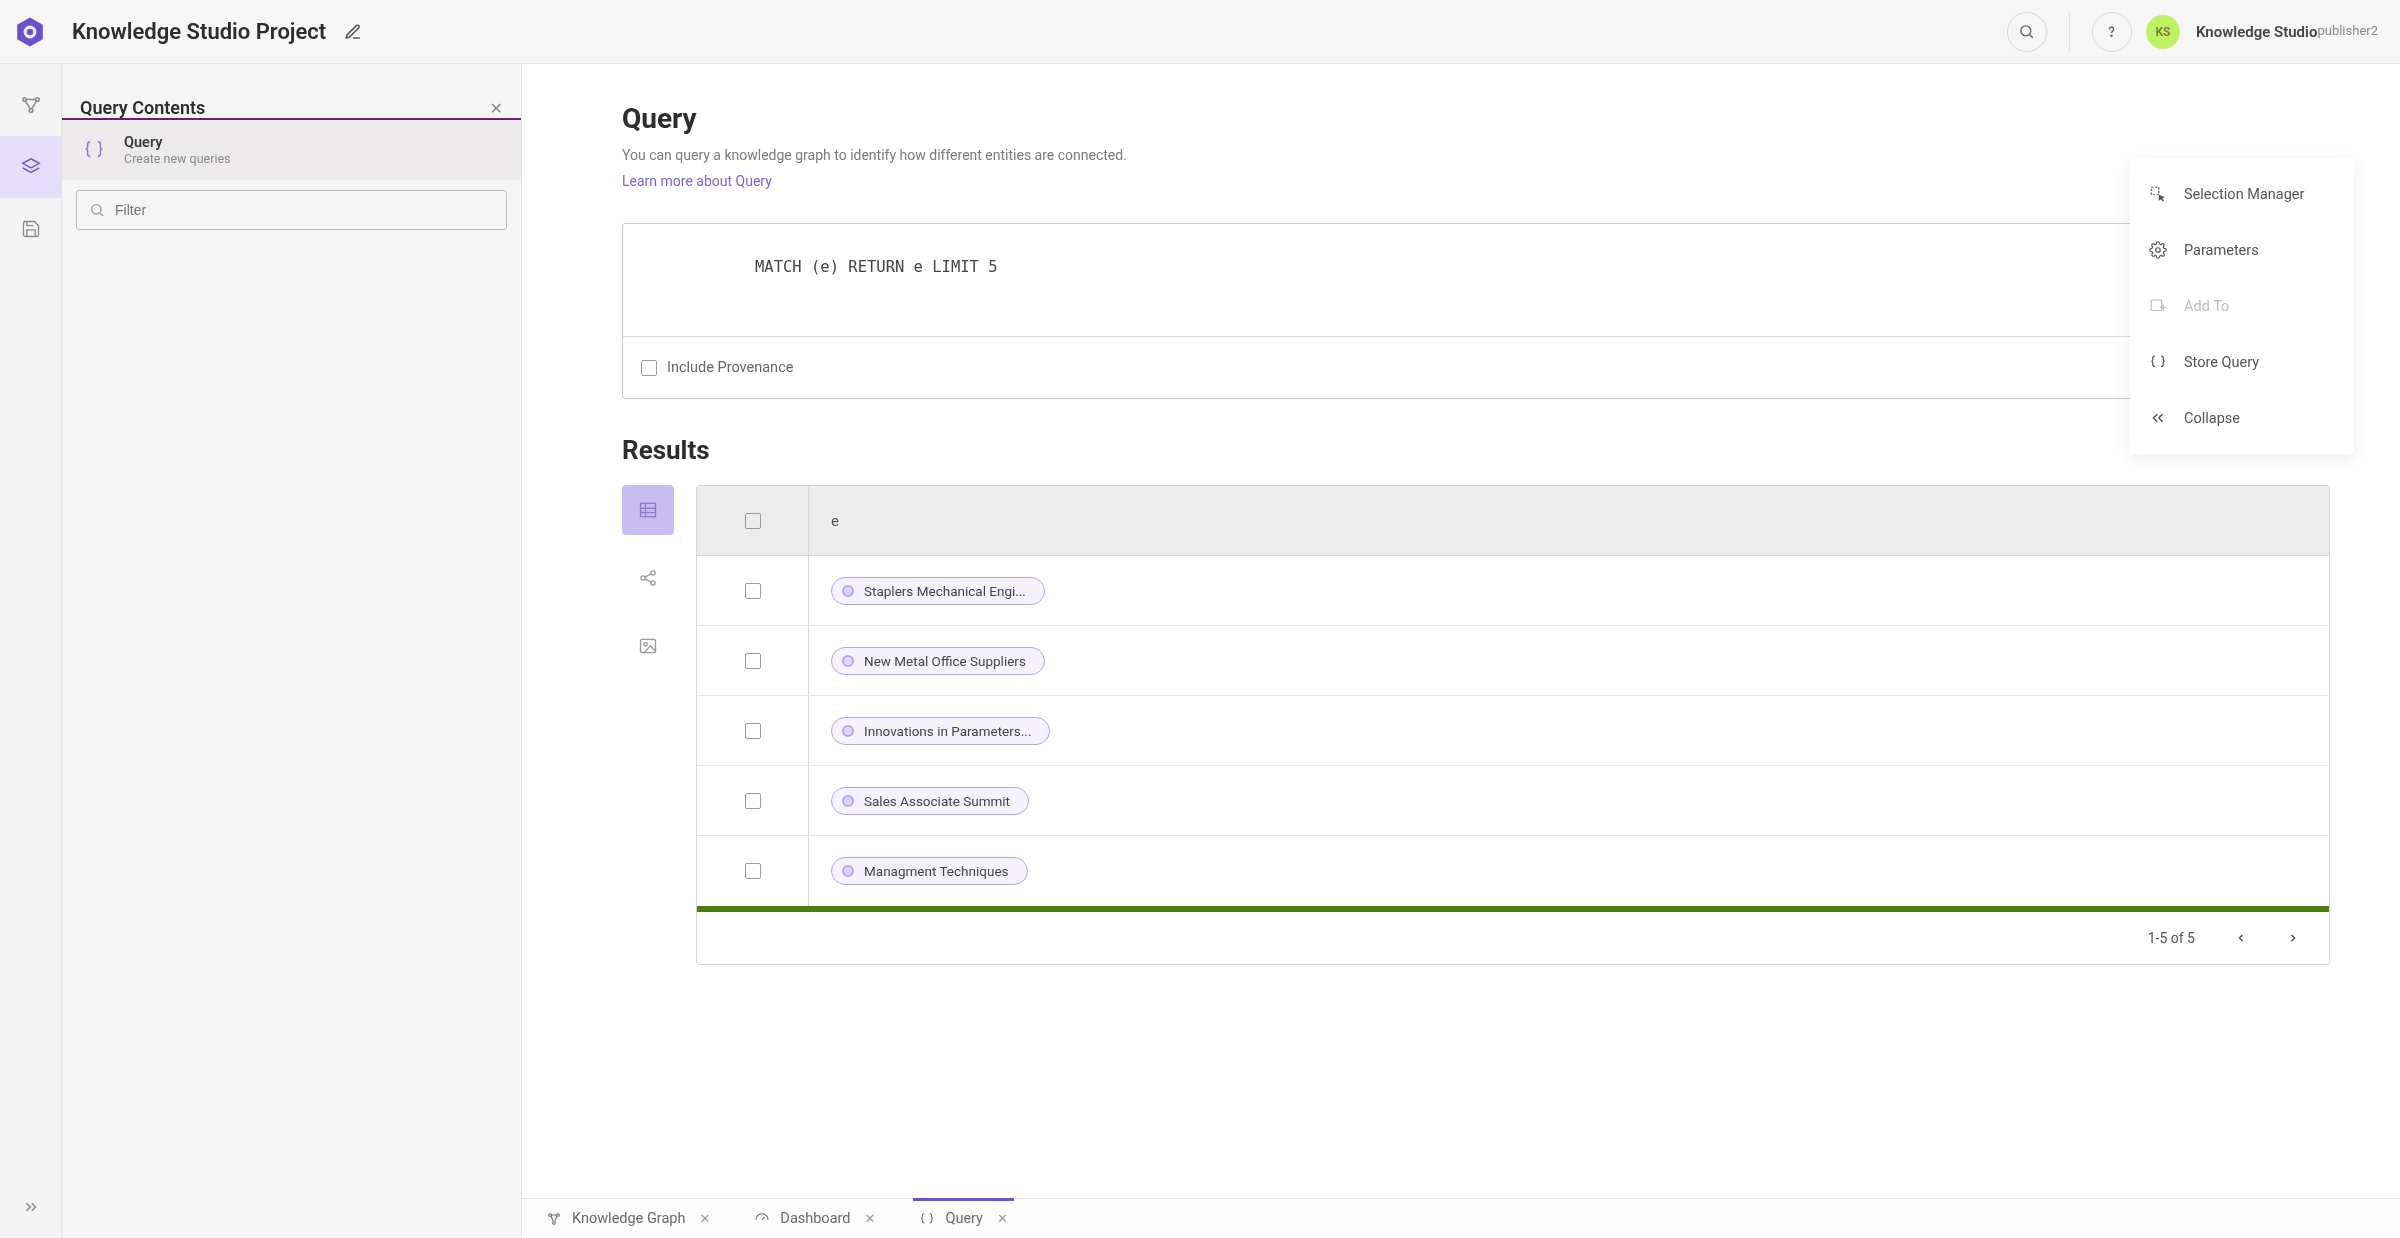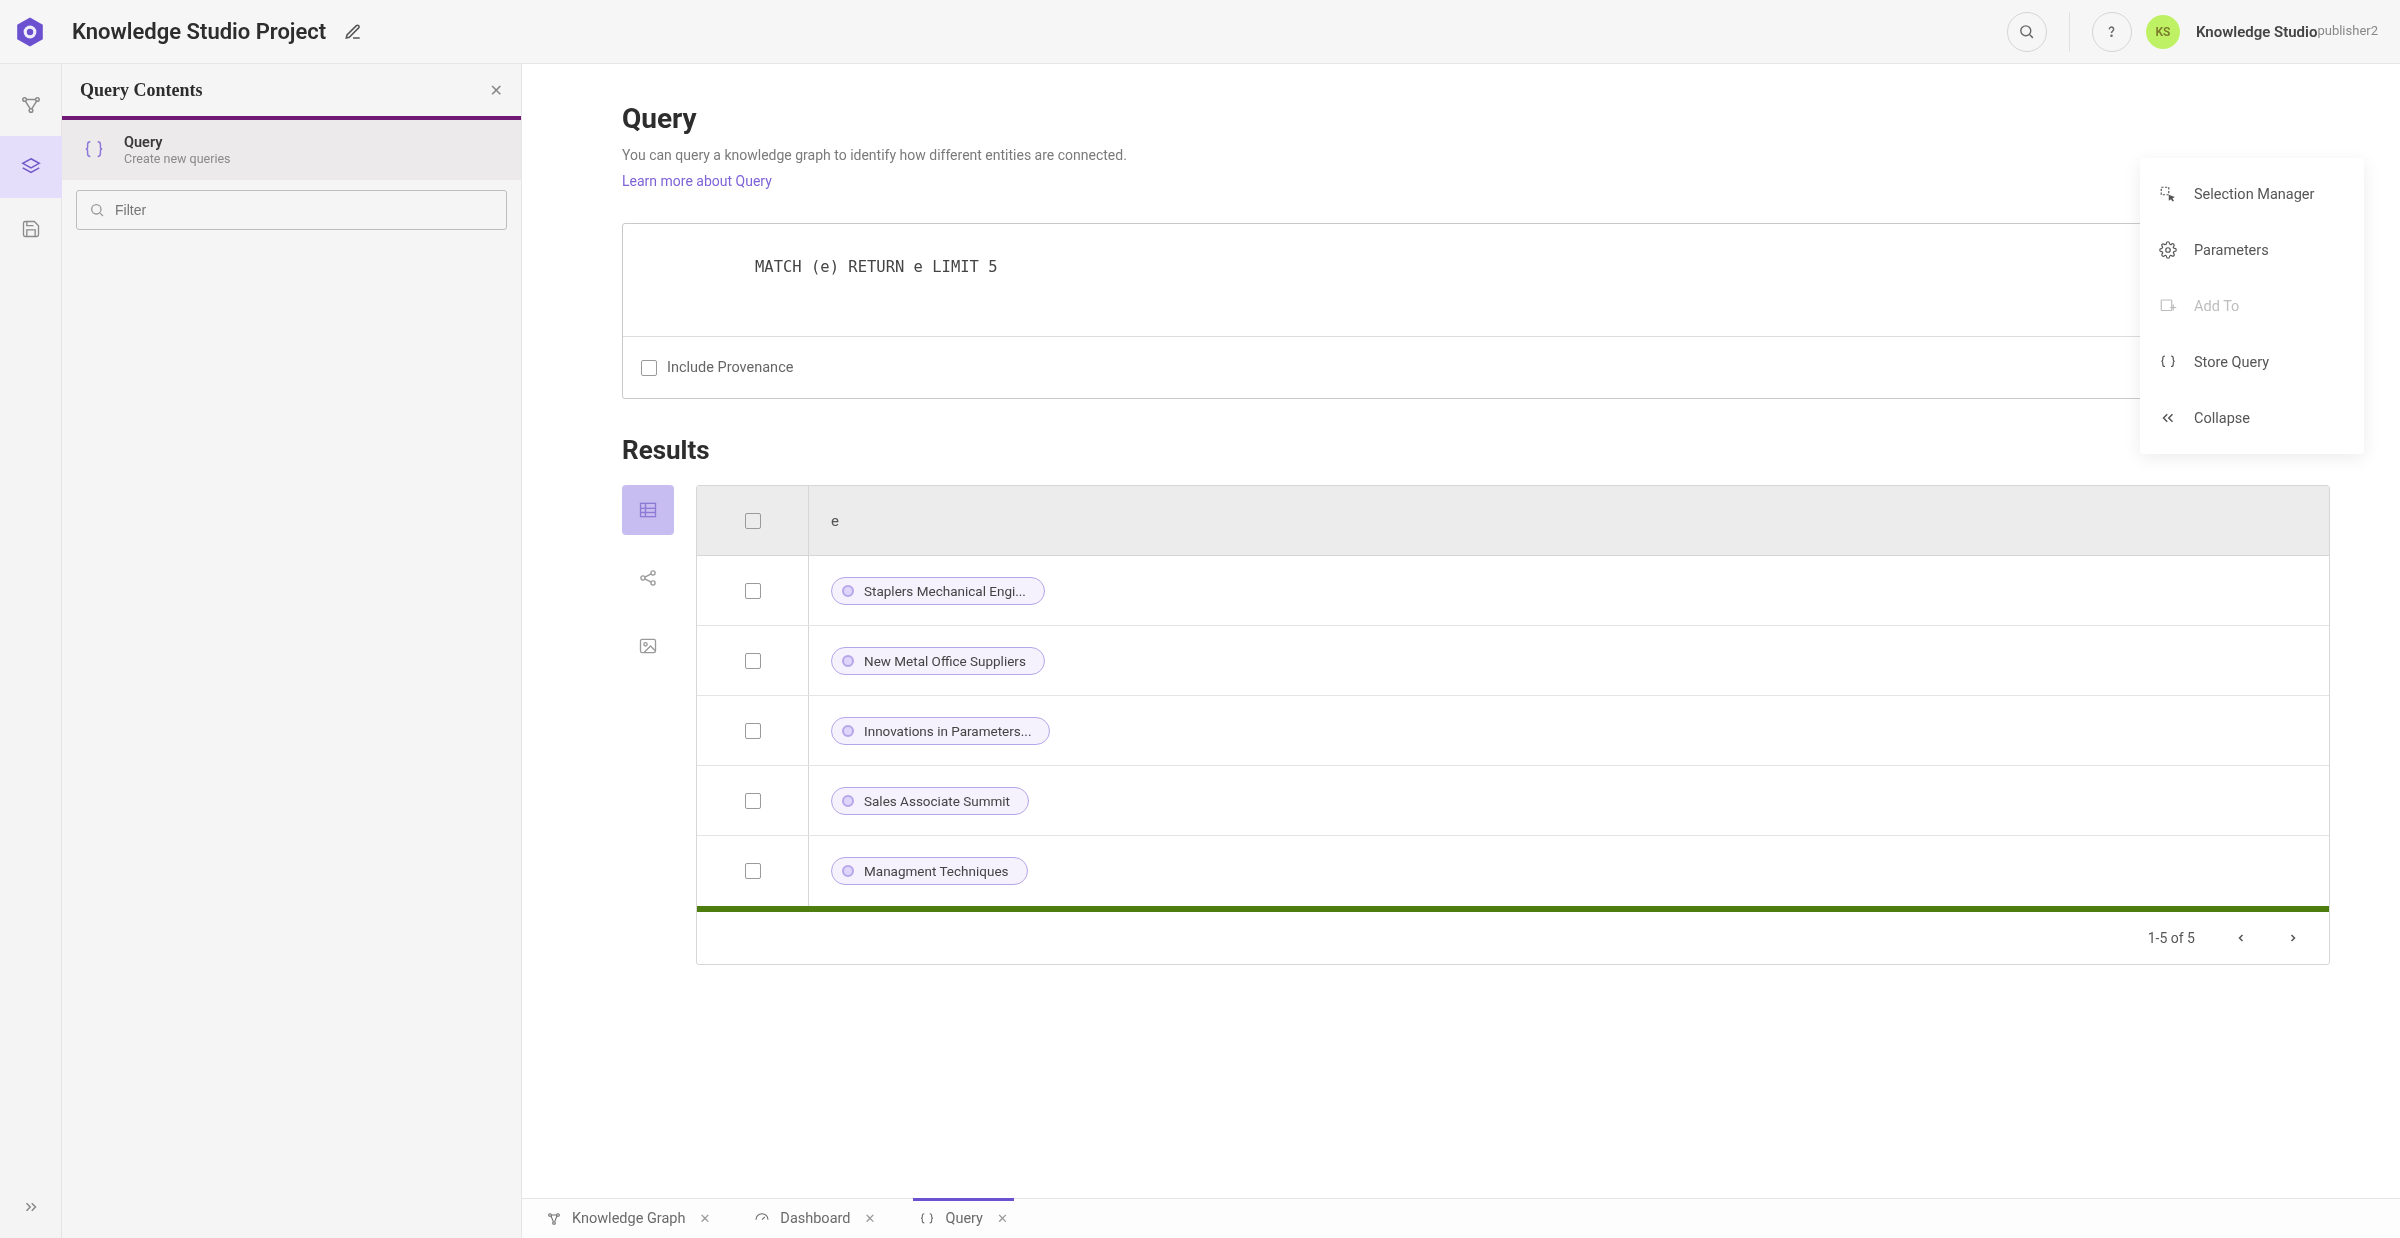--- a/index.html
+++ b/index.html
@@ -60,23 +60,22 @@
   }
   .rail-item.active { background: #e4defb; color: #6f59c7; }
   .rail-bottom { position: absolute; bottom: 0; left: 0; width: 62px; height: 62px;
     display: flex; align-items: center; justify-content: center; color: #888; cursor: pointer; }
 
   .sidepanel {
     width: 460px; background: #f6f5f5; border-right: 1px solid #e6e4e4;
     display: flex; flex-direction: column;
   }
   .sidepanel-header {
-    height: 56px; padding: 0 18px; display: flex; align-items: center; justify-content: space-between;
-    border-bottom: 4px solid #701a75;
-    font-family: Liberation Serif, serif;
+    height: 56px; padding: 0 18px; display: flex; align-items: flex-end; justify-content: space-between;
+    border-bottom: 2px solid #701a75;
   }
   .sidepanel-title { font-size: 18px; font-weight: 600; color: #2d2d2d; }
   .close-x { color: #888; cursor: pointer; font-size: 16px; }
 
   .panel-row {
     display: flex; align-items: center; padding: 14px 18px; gap: 16px; position: relative;
   }
   .panel-row.selected { background: #eceaea; }
   .panel-row .picon { width: 28px; color: #8d78db; display: flex; justify-content: center; }
   .panel-row .ptexts { display: flex; flex-direction: column; }
@@ -163,21 +162,21 @@
   .tspace { flex: 1; }
   .pager {
     height: 58px; border-top: 6px solid #4d7c0f; display: flex; align-items: center; justify-content: flex-end;
     gap: 40px; padding: 0 30px; color: #555; font-size: 14px;
   }
   .pager .nav { display: flex; gap: 40px; color: #555; }
   .pager .nav span { cursor: pointer; }
 
   
   .float-menu {
-    position: absolute; top: 94px; right: 36px; width: 224px; background: #fff;
+    position: absolute; top: 94px; right: 46px; width: 224px; background: #fff;
     border-radius: 4px; box-shadow: 0 4px 18px rgba(0,0,0,0.08); padding: 8px 0; z-index: 5;
   }
   .fm-item {
     height: 56px; display: flex; align-items: center; gap: 16px; padding: 0 18px;
     font-size: 14.5px; color: #555; cursor: pointer;
   }
   .fm-item.disabled { color: #bdbdbd; cursor: default; }
   .fm-item .fi-icon { width: 20px; color: inherit; display: flex; justify-content: center; }
 
   

